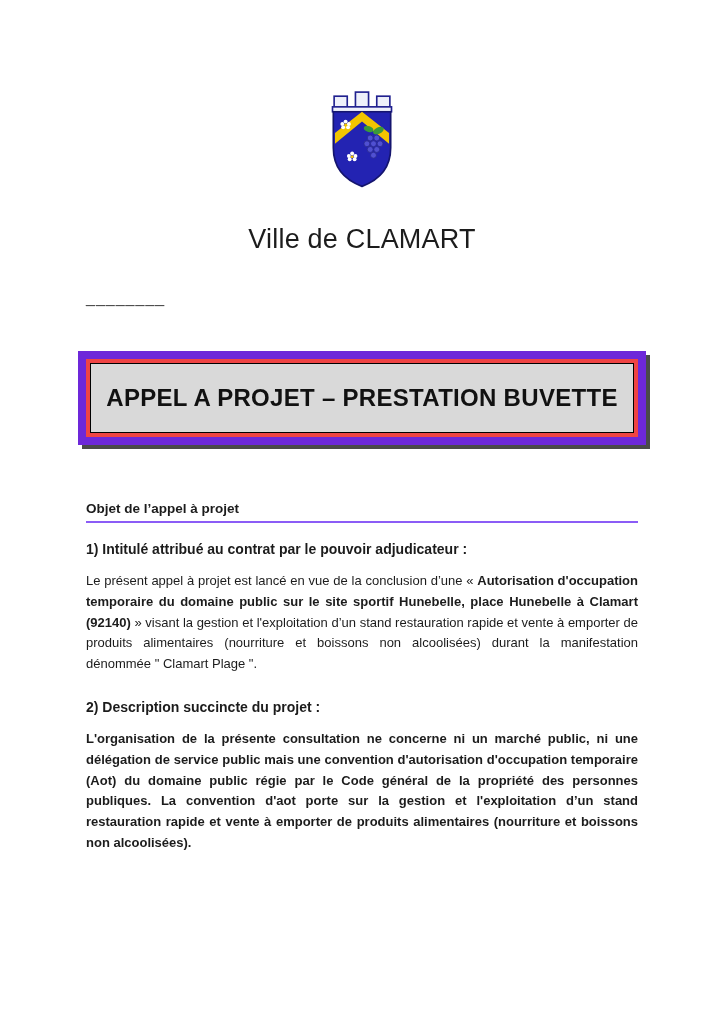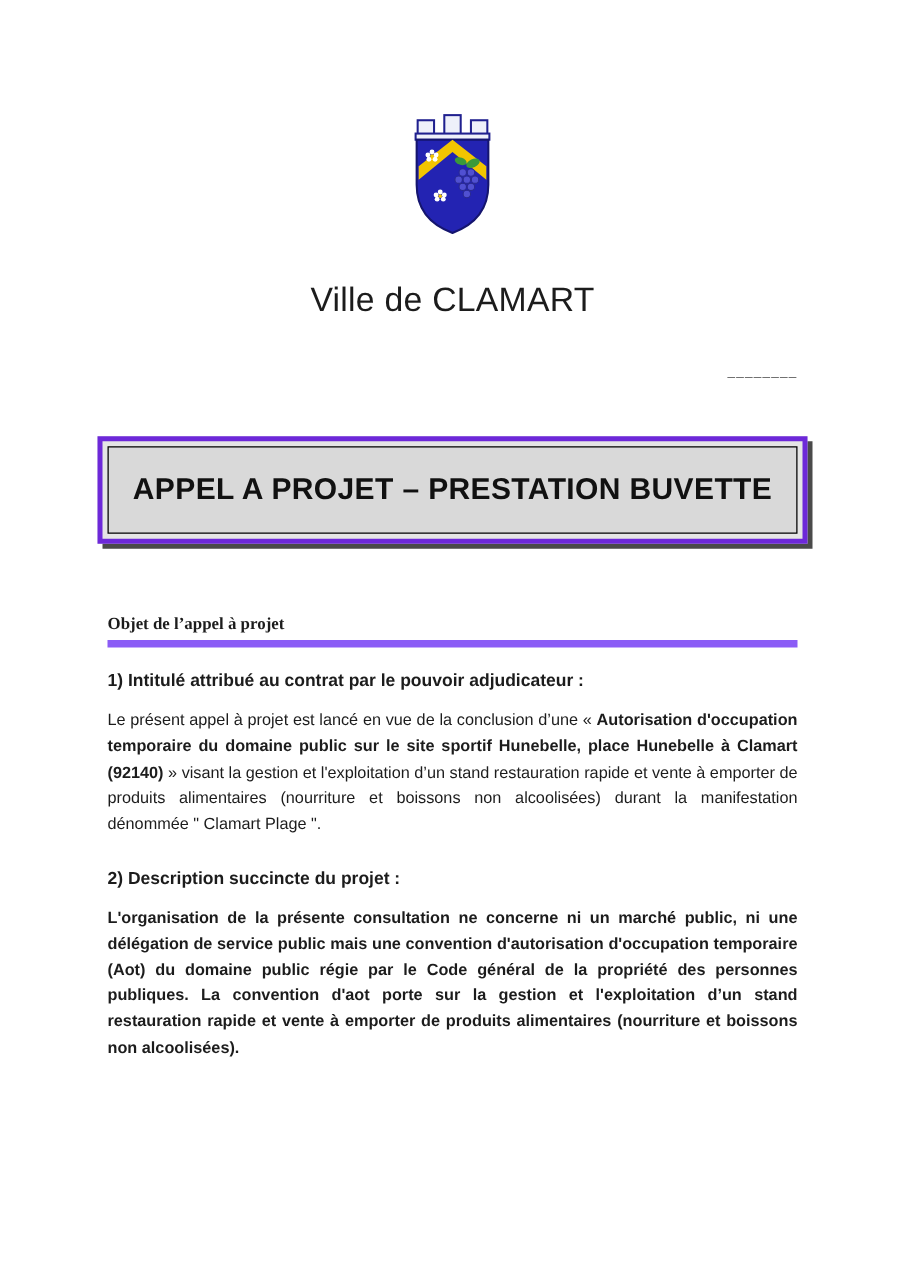--- a/index.html
+++ b/index.html
@@ -3,33 +3,33 @@
   <meta charset="utf-8">
   <style>
     html, body { margin: 0; padding: 0; background: #ffffff; }
     .page {
       width: 724px; height: 1024px; margin: 0 auto; background: #fff;
       font-family: "Liberation Sans", sans-serif; color: #1c1c1c;
       box-sizing: border-box; padding: 88px 86px 0 86px; overflow: hidden;
     }
     .crest-wrap { text-align: center; margin: 0 0 32px 0; }
     .city-title { text-align: center; font-size: 27px; font-weight: 400; letter-spacing: .2px; margin: 0 0 34px 0; }
-    .separator { text-align: right; font-size: 12px; color: #444; letter-spacing: 1px; margin: 0 0 44px 0; font-family: Liberation Serif, serif; }
+    .separator { text-align: left; font-size: 16px; color: #444; letter-spacing: 1px; margin: 0 0 44px 0; }
     .banner {
-      margin: 0 -8px 56px -8px; border: 4px solid #6d28d9; background: #e5e5e5;
+      margin: 0 -8px 56px -8px; border: 8px solid #6d28d9; background: #ef4444;
       padding: 4px; box-shadow: 4px 4px 0 #4a4a4a;
     }
     .banner-inner {
       border: 1px solid #000; padding: 20px 6px; text-align: center;
       font-size: 24px; font-weight: 700; color: #111; background: #d9d9d9;
       letter-spacing: .3px;
     }
     .section-heading {
-      font-weight: 700; font-size: 13.5px; border-bottom: 6px solid #8b5cf6;
-      padding-bottom: 5px; margin: 0 0 18px 0; font-family: Liberation Serif, serif;
+      font-weight: 700; font-size: 13.5px; border-bottom: 2px solid #8b5cf6;
+      padding-bottom: 5px; margin: 0 0 18px 0;
     }
     .q { font-size: 14px; margin: 0 0 14px 0; font-weight: bold; }
     .para { font-size: 13px; line-height: 1.6; text-align: justify; margin: 0 0 24px 0; }
     .gap-top { margin-top: 8px; }
     .para-2 { margin-bottom: 30px; font-weight: bold; }
     .q-indent { margin-left: 40px; margin-bottom: 42px; }
     .bold { font-weight: 700; }
   </style>
 </head>
 <body>

